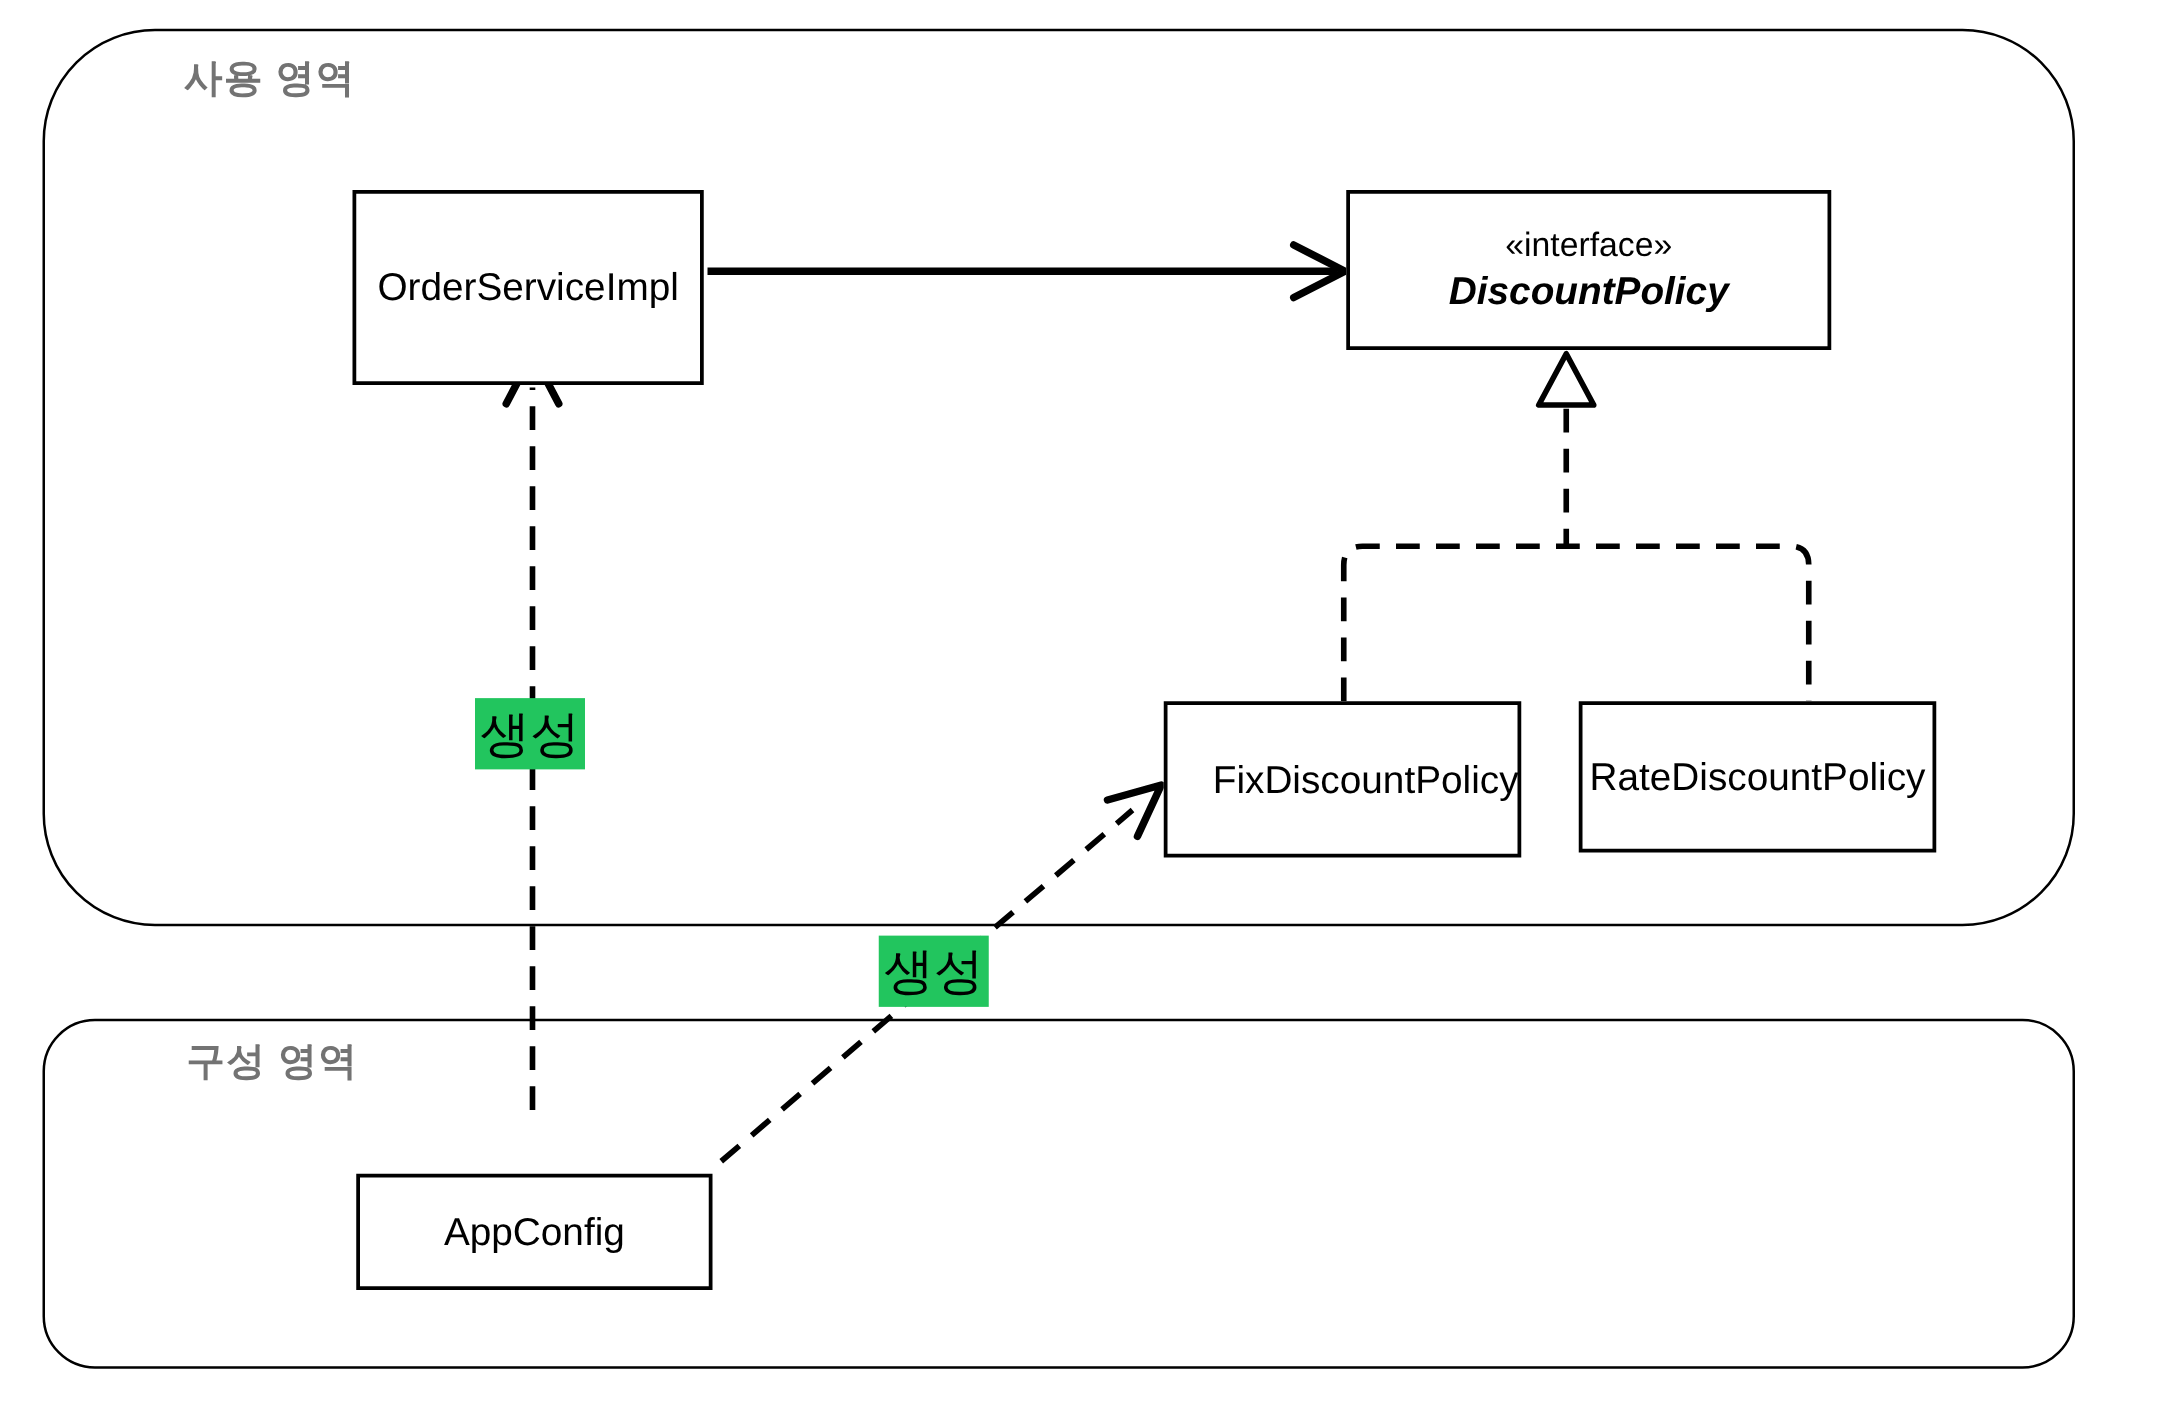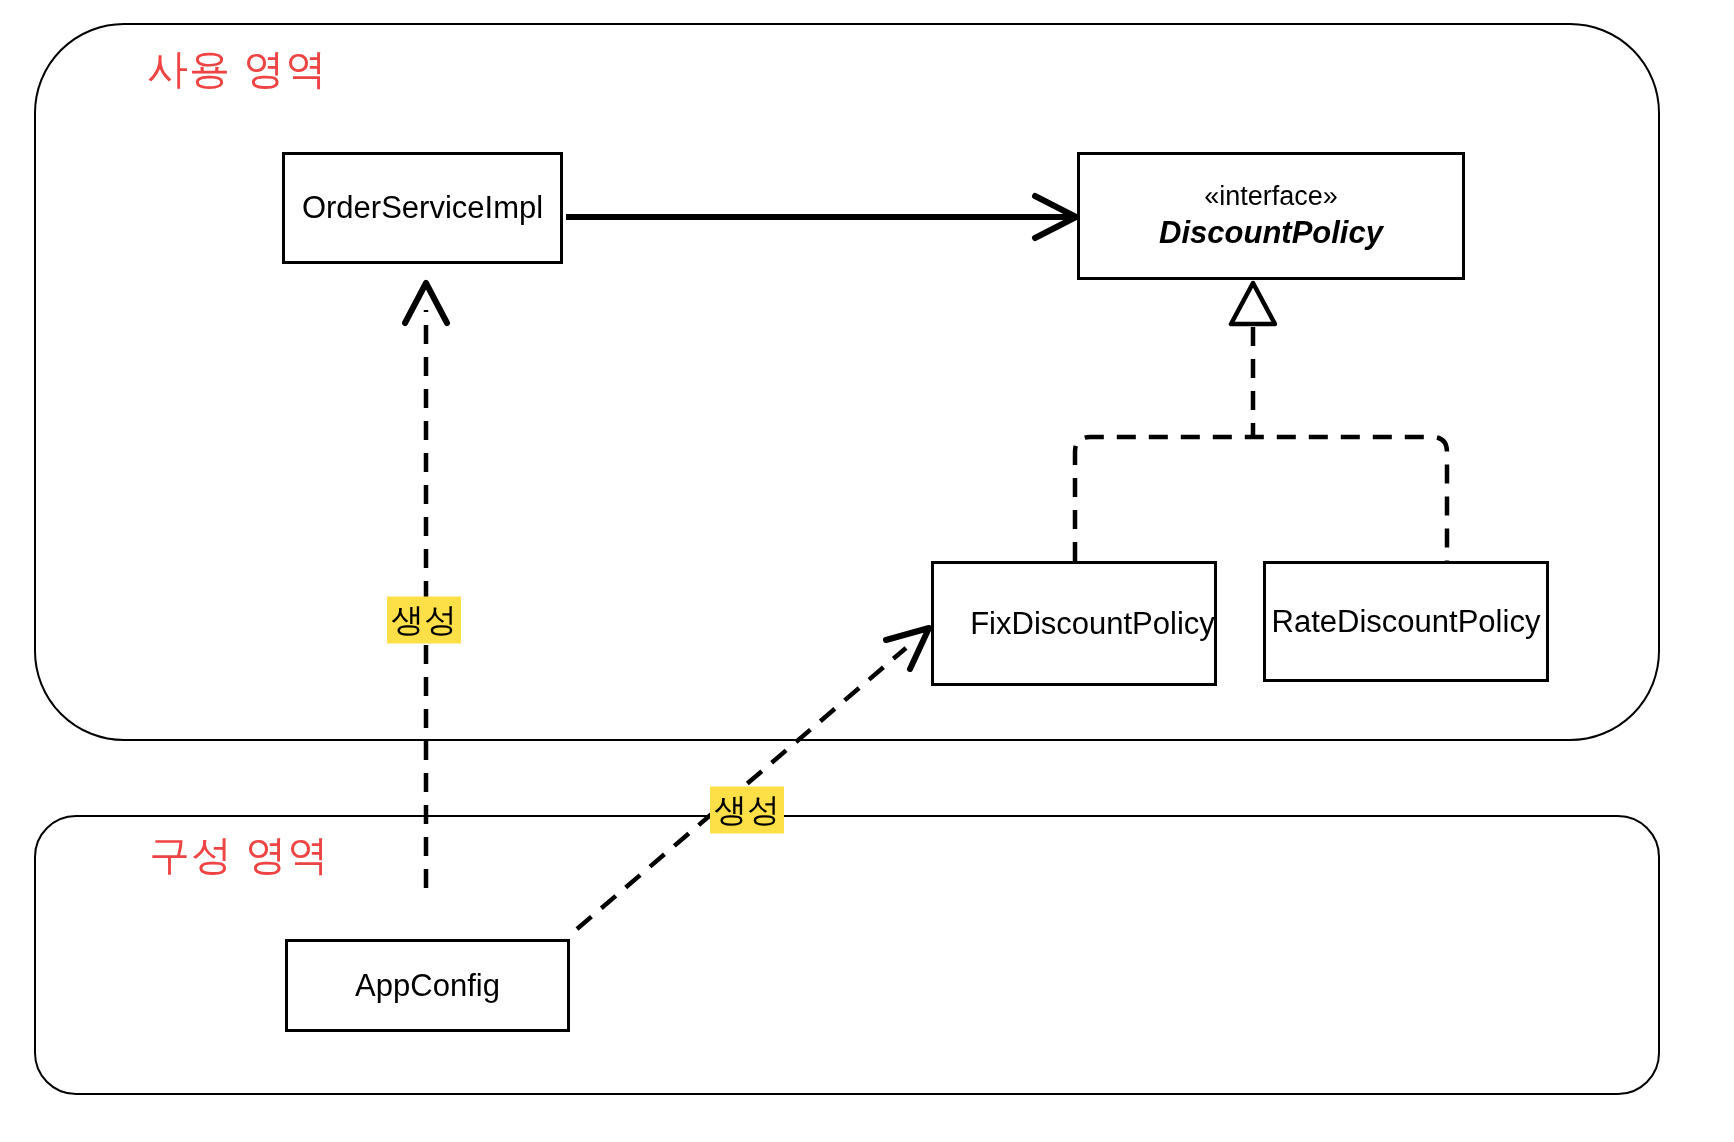--- a/index.html
+++ b/index.html
@@ -12,49 +12,48 @@
     overflow:hidden;
   }
   .region {
     position:absolute;
     border:2px solid #000;
     background:#ffffff;
     box-sizing:border-box;
   }
   .region-label {
     position:absolute;
-    font-weight:normal;
-    font-size:41px;
+    font-weight:bold;
+    font-size:31px;
     letter-spacing:1px;
-    color:#ef4444;
+    color:#737373;
     white-space:nowrap;
   }
   .classbox {
     position:absolute;
     background:#ffffff;
     border:3px solid #000;
     box-sizing:border-box;
     display:flex;
     flex-direction:column;
     align-items:center;
     justify-content:center;
     text-align:center;
   }
   .classbox .name { font-size:31px; line-height:1.15; }
   .classbox .stereotype { font-size:27px; line-height:1.25; }
   .classbox .name-bold { font-size:31px; font-weight:bold; line-height:1.25;font-style:italic; }
   #edge-layer { position:absolute; left:0; top:0; pointer-events:none; }
   .edge-label {
     position:absolute;
     transform:translate(-50%,-50%);
-    background:#fde047;
-    font-size:33px;
+    background:#22c55e;
+    font-size:40px;
     padding:1px 4px;
     white-space:nowrap;
-    margin-top:33px;
   }
 </style>
 </head>
 <body>
 
 <div id="stage">
 
   <div class="region" style="left:34px; top:23px; width:1626px; height:718px; border-radius:90px;"></div>
   <div class="region" style="left:34px; top:815px; width:1626px; height:280px; border-radius:42px;"></div>
 
@@ -78,21 +77,21 @@
       <path d="M886 640 L929 628 L910 669" stroke-width="6" stroke-linecap="round" stroke-linejoin="round"></path>
     </g>
 
     <g stroke="#000" fill="none">
       <path d="M1253 327 V437" stroke-width="4.5" stroke-dasharray="19 13"></path>
       <path d="M1075 561 V452 Q1075 437 1090 437 H1432 Q1447 437 1447 452 V561" stroke-width="4.5" stroke-dasharray="19 13"></path>
     </g>
     <polygon points="1253,283 1231,324 1275,324" fill="#ffffff" stroke="#000" stroke-width="4.5" stroke-linejoin="round"></polygon>
   </svg>
 
-  <div class="classbox" style="left:282px; top:152px; width:281px; height:112px;">
+  <div class="classbox" style="left:282px; top:152px; width:281px; height:156px;">
     <div class="name">OrderServiceImpl</div>
   </div>
 
   <div class="classbox" style="left:1077px; top:152px; width:388px; height:128px;">
     <div class="stereotype">«interface»</div>
     <div class="name-bold">DiscountPolicy</div>
   </div>
 
   <div class="classbox" style="left:931px; top:561px; width:286px; height:125px;padding-left:37px;">
     <div class="name">FixDiscountPolicy</div>

